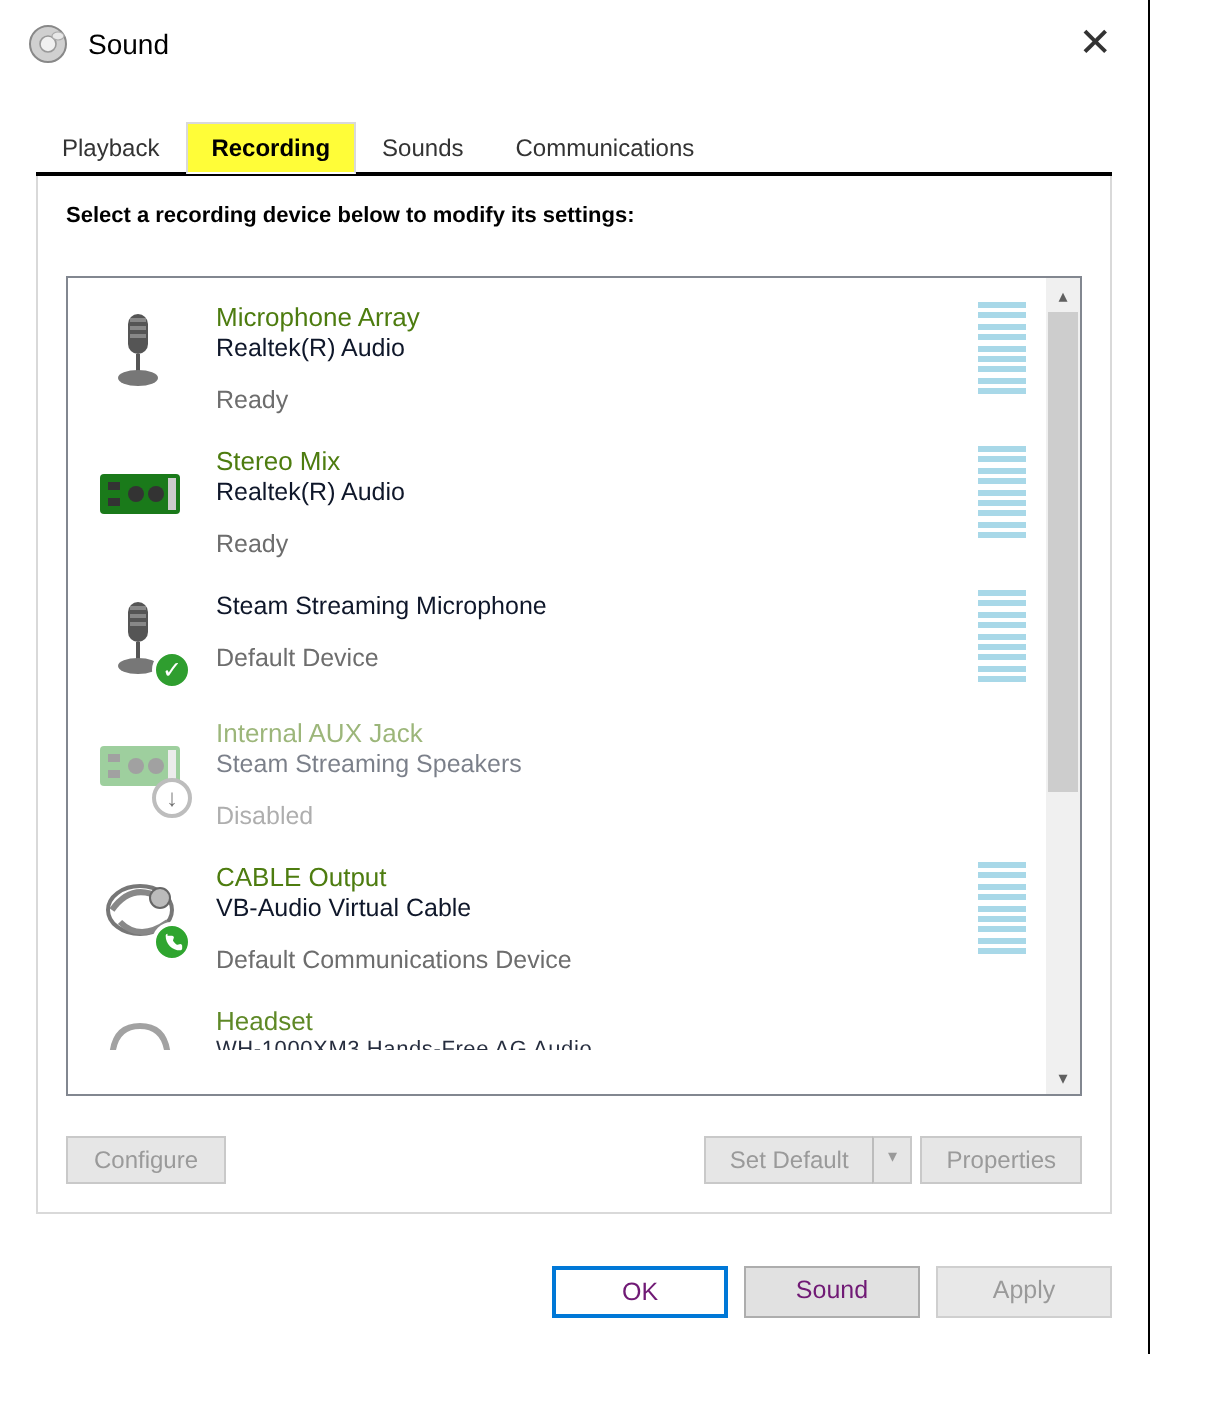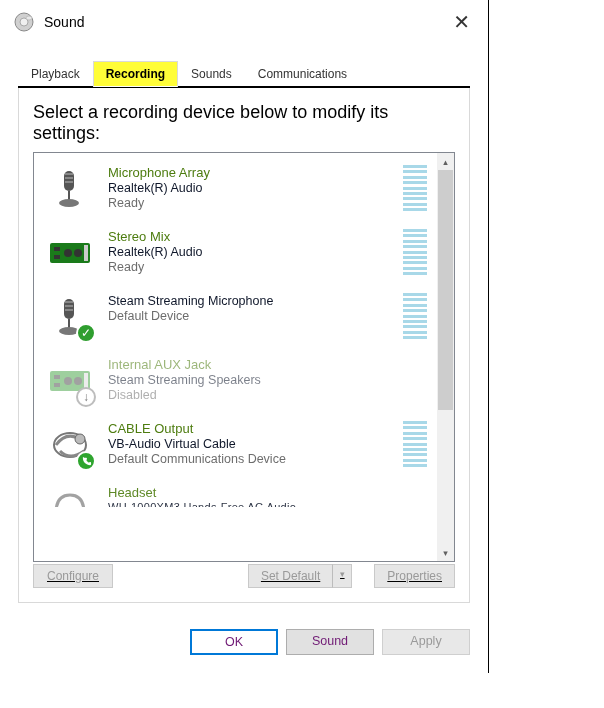--- a/index.html
+++ b/index.html
@@ -3,21 +3,21 @@
 <meta charset="utf-8">
 <style>
 * { box-sizing: border-box; margin: 0; padding: 0; }
 body {
   font-family: "Segoe UI", Tahoma, sans-serif;
   font-size: 12px;
   background: #fff;
   color: #000;
 }
 .window {
-  width: 489px;
+  width: 575px;
   border-right: 1px solid #000;
   background: #fff;
   padding: 0;
 }
 .titlebar {
   display: flex;
   align-items: center;
   padding: 10px 12px 8px 12px;
 }
 .titlebar .icon {
@@ -63,22 +63,23 @@
 .tab.highlight {
   background: #fffd38;
   font-weight: 600;
 }
 .tab-content {
   border: 1px solid #d9d9d9;
   border-top: none;
   padding: 14px 14px 14px 14px;
 }
 .instruction {
-  margin-bottom: 8px;
-  font-size: 18px;
+  margin-bottom: 24px;
+  font-size: 11px;
+  font-weight: bold;
 }
 .device-box {
   border: 1px solid #828790;
   height: 410px;
   position: relative;
   display: flex;
 }
 .device-list {
   flex: 1;
   overflow: hidden;
@@ -127,39 +128,38 @@
 }
 .overlay.green-check { background: #2f9e2f; border:2px solid #fff; }
 .overlay.green-phone { background: #2fa52f; border:2px solid #fff; }
 .overlay.down-arrow { background: #fff; border:2px solid #888; color:#000; }
 .dev-text {
   flex: 1;
   padding-left: 14px;
 }
 .dev-name { font-size: 13px; color: #4d7c0f; }
 .dev-sub  { font-size: 12.5px; color: #0f172a; margin-top: 1px; }
-.dev-status { font-size: 12.5px; color: #6d6d6d; margin-top: 1px; }
+.dev-status { font-size: 12.5px; color: #6d6d6d; margin-top: 12px; }
 .level-meter {
   width: 24px;
   height: 46px;
   margin-left: 8px;
   flex-shrink: 0;
   display: flex;
   flex-direction: column;
   justify-content: space-between;
 }
 .level-meter .bar {
   height: 3px;
   background: #a8d8e8;
 }
 .button-row {
   display: flex;
-  margin-top: 2px;
-  gap: 22px;
-  text-decoration: underline;
+  margin-top: 20px;
+  gap: 4px;
 }
 .btn {
   background: #e1e1e1;
   border: 1px solid #adadad;
   color: #838383;
   padding: 4px 12px;
   font-size: 12px;
   min-width: 80px;
   text-align: center;
 }

